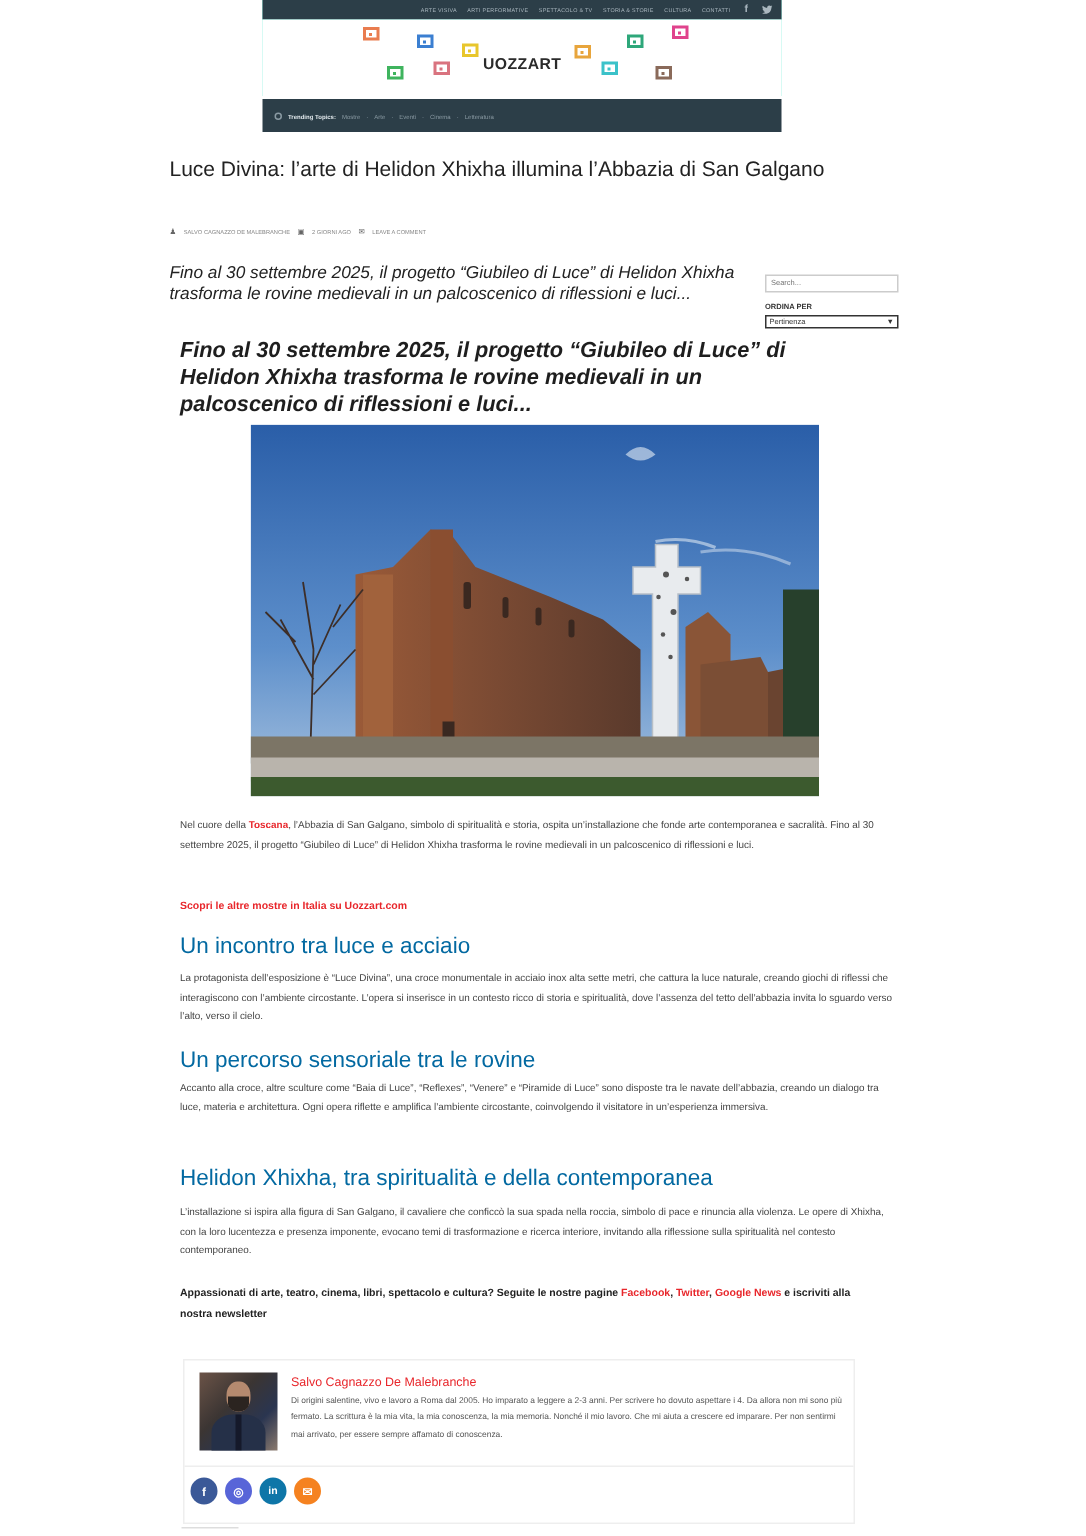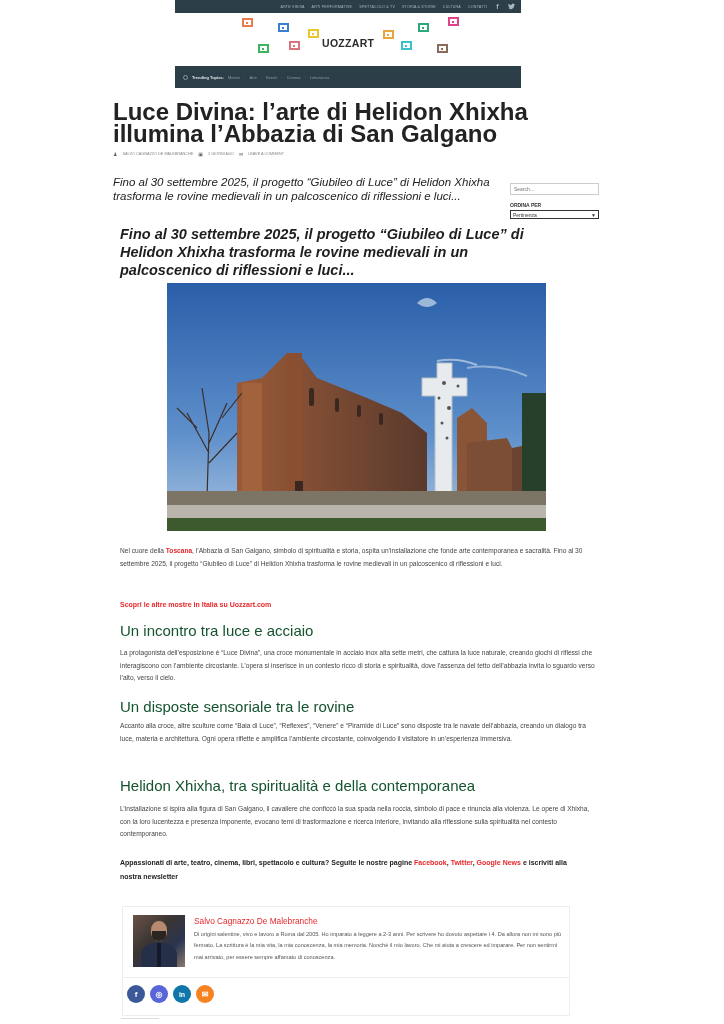--- a/index.html
+++ b/index.html
@@ -14,41 +14,41 @@
   .logo-area { position: relative; height: 53px; background: #fff; }
   .logo-text { position: absolute; left: 147px; top: 24px; font-size: 10.5px; font-weight: bold; color: #2b2b2b; letter-spacing: 0.3px; }
   .mini-screen { position: absolute; width: 11px; height: 9px; border: 2px solid; background: #fff; }
   .mini-screen::after { content: ""; position: absolute; left: 2px; top: 2px; width: 2px; height: 2px; background: currentColor; }
   .trending { height: 22px; background: #2c3e48; display: flex; align-items: center; padding-left: 8px; gap: 4px; }
   .trending .clock { width: 5px; height: 5px; border: 1px solid #8a9aa3; border-radius: 50%; }
   .trending .tlabel { font-size: 4px; color: #dfe6ea; font-weight: bold; }
   .trending .titem { font-size: 4px; color: #8a9aa3; }
 
   
-  .post-title { position: absolute; left: 113px; top: 101px; width: 490px; font-size: 24px; line-height: 22px; color: #222; font-weight: bold; }
+  .post-title { position: absolute; left: 113px; top: 101px; width: 490px; font-size: 14px; line-height: 22px; color: #222; font-weight: normal; }
   .meta { position: absolute; left: 113px; top: 151px; display: flex; align-items: center; gap: 5px; font-size: 3.8px; color: #888; text-transform: uppercase; }
   .meta .micon { font-size: 5px; color: #666; }
 
   
   .excerpt { position: absolute; left: 113px; top: 176px; width: 390px; font-size: 11.5px; line-height: 13.5px; font-style: italic; color: #222; }
   .lead { position: absolute; left: 120px; top: 225px; width: 440px; font-size: 14.5px; line-height: 18px; font-style: italic; font-weight: bold; color: #1e1e1e; }
 
   
   .sidebar { position: absolute; left: 510px; top: 177px; width: 90px; }
   .search-input { width: 89px; height: 12px; border: 1px solid #ccc; font-size: 5px; padding: 0 3px; color: #999; font-family: "Liberation Sans", sans-serif; }
   .order-label { margin-top: 7px; font-size: 5px; font-weight: bold; color: #333; }
   .order-select { margin-top: 2px; width: 89px; height: 9px; border: 1px solid #333; font-size: 5px; padding: 0 2px; display: flex; justify-content: space-between; align-items: center; color: #333; }
 
   
   .hero { position: absolute; left: 167px; top: 283px; width: 379px; height: 248px; overflow: hidden; }
 
   
   .body-text { position: absolute; left: 120px; width: 480px; font-size: 6.6px; line-height: 12.6px; color: #444; }
   .body-text .red { color: #e8262b; font-weight: bold; }
-  .h2 { position: absolute; left: 120px; font-size: 15px; color: #14532d; font-weight: normal; }
+  .h2 { position: absolute; left: 120px; font-size: 15px; color: #0369a1; font-weight: normal; }
   .cta-link { position: absolute; left: 120px; top: 601px; font-size: 7px; font-weight: bold; color: #e8262b; }
   .follow { position: absolute; left: 120px; top: 856px; width: 460px; font-size: 7px; line-height: 13.5px; font-weight: bold; color: #222; }
   .follow .red { color: #e8262b; }
 
   
   .author-box { position: absolute; left: 122px; top: 906px; width: 448px; height: 110px; border: 1px solid #eee; background: #fff; }
   .author-box .divider { position: absolute; left: 0; right: 0; top: 70px; height: 1px; background: #eee; }
   .avatar { position: absolute; left: 10px; top: 8px; width: 52px; height: 52px; background: linear-gradient(135deg, #6b5347 0%, #3b3533 40%, #2a3550 70%, #8b7a6e 100%); overflow: hidden; }
   .avatar .head { position: absolute; left: 18px; top: 6px; width: 16px; height: 20px; border-radius: 45%; background: #b58a6f; }
   .avatar .beard { position: absolute; left: 19px; top: 16px; width: 14px; height: 10px; border-radius: 0 0 50% 50%; background: #2b2420; }
@@ -185,21 +185,21 @@
 </div>
 
 <p class="body-text" style="top:545px;">
   <span>Nel cuore della </span><span class="red">Toscana</span><span>, l’Abbazia di San Galgano, simbolo di spiritualità e storia, ospita un’installazione che fonde arte contemporanea e sacralità. Fino al 30 settembre 2025, il progetto “Giubileo di Luce” di Helidon Xhixha trasforma le rovine medievali in un palcoscenico di riflessioni e luci.</span>
 </p>
 <a class="cta-link">Scopri le altre mostre in Italia su Uozzart.com</a>
 
 <h2 class="h2" style="top:622px;">Un incontro tra luce e acciaio</h2>
 <p class="body-text" style="top:647px;">La protagonista dell’esposizione è “Luce Divina”, una croce monumentale in acciaio inox alta sette metri, che cattura la luce naturale, creando giochi di riflessi che interagiscono con l’ambiente circostante. L’opera si inserisce in un contesto ricco di storia e spiritualità, dove l’assenza del tetto dell’abbazia invita lo sguardo verso l’alto, verso il cielo.</p>
 
-<h2 class="h2" style="top:698px;">Un disposte sensoriale tra le rovine</h2>
+<h2 class="h2" style="top:698px;">Un percorso sensoriale tra le rovine</h2>
 <p class="body-text" style="top:720px;">Accanto alla croce, altre sculture come “Baia di Luce”, “Reflexes”, “Venere” e “Piramide di Luce” sono disposte tra le navate dell’abbazia, creando un dialogo tra luce, materia e architettura. Ogni opera riflette e amplifica l’ambiente circostante, coinvolgendo il visitatore in un’esperienza immersiva.</p>
 
 <h2 class="h2" style="top:777px;">Helidon Xhixha, tra spiritualità e della contemporanea</h2>
 <p class="body-text" style="top:803px;">L’installazione si ispira alla figura di San Galgano, il cavaliere che conficcò la sua spada nella roccia, simbolo di pace e rinuncia alla violenza. Le opere di Xhixha, con la loro lucentezza e presenza imponente, evocano temi di trasformazione e ricerca interiore, invitando alla riflessione sulla spiritualità nel contesto contemporaneo.</p>
 
 <p class="follow">
   <span>Appassionati di arte, teatro, cinema, libri, spettacolo e cultura? Seguite le nostre pagine </span><span class="red">Facebook</span><span>, </span><span class="red">Twitter</span><span>, </span><span class="red">Google News</span><span> e iscriviti alla nostra newsletter</span>
 </p>
 
 <div class="author-box">

